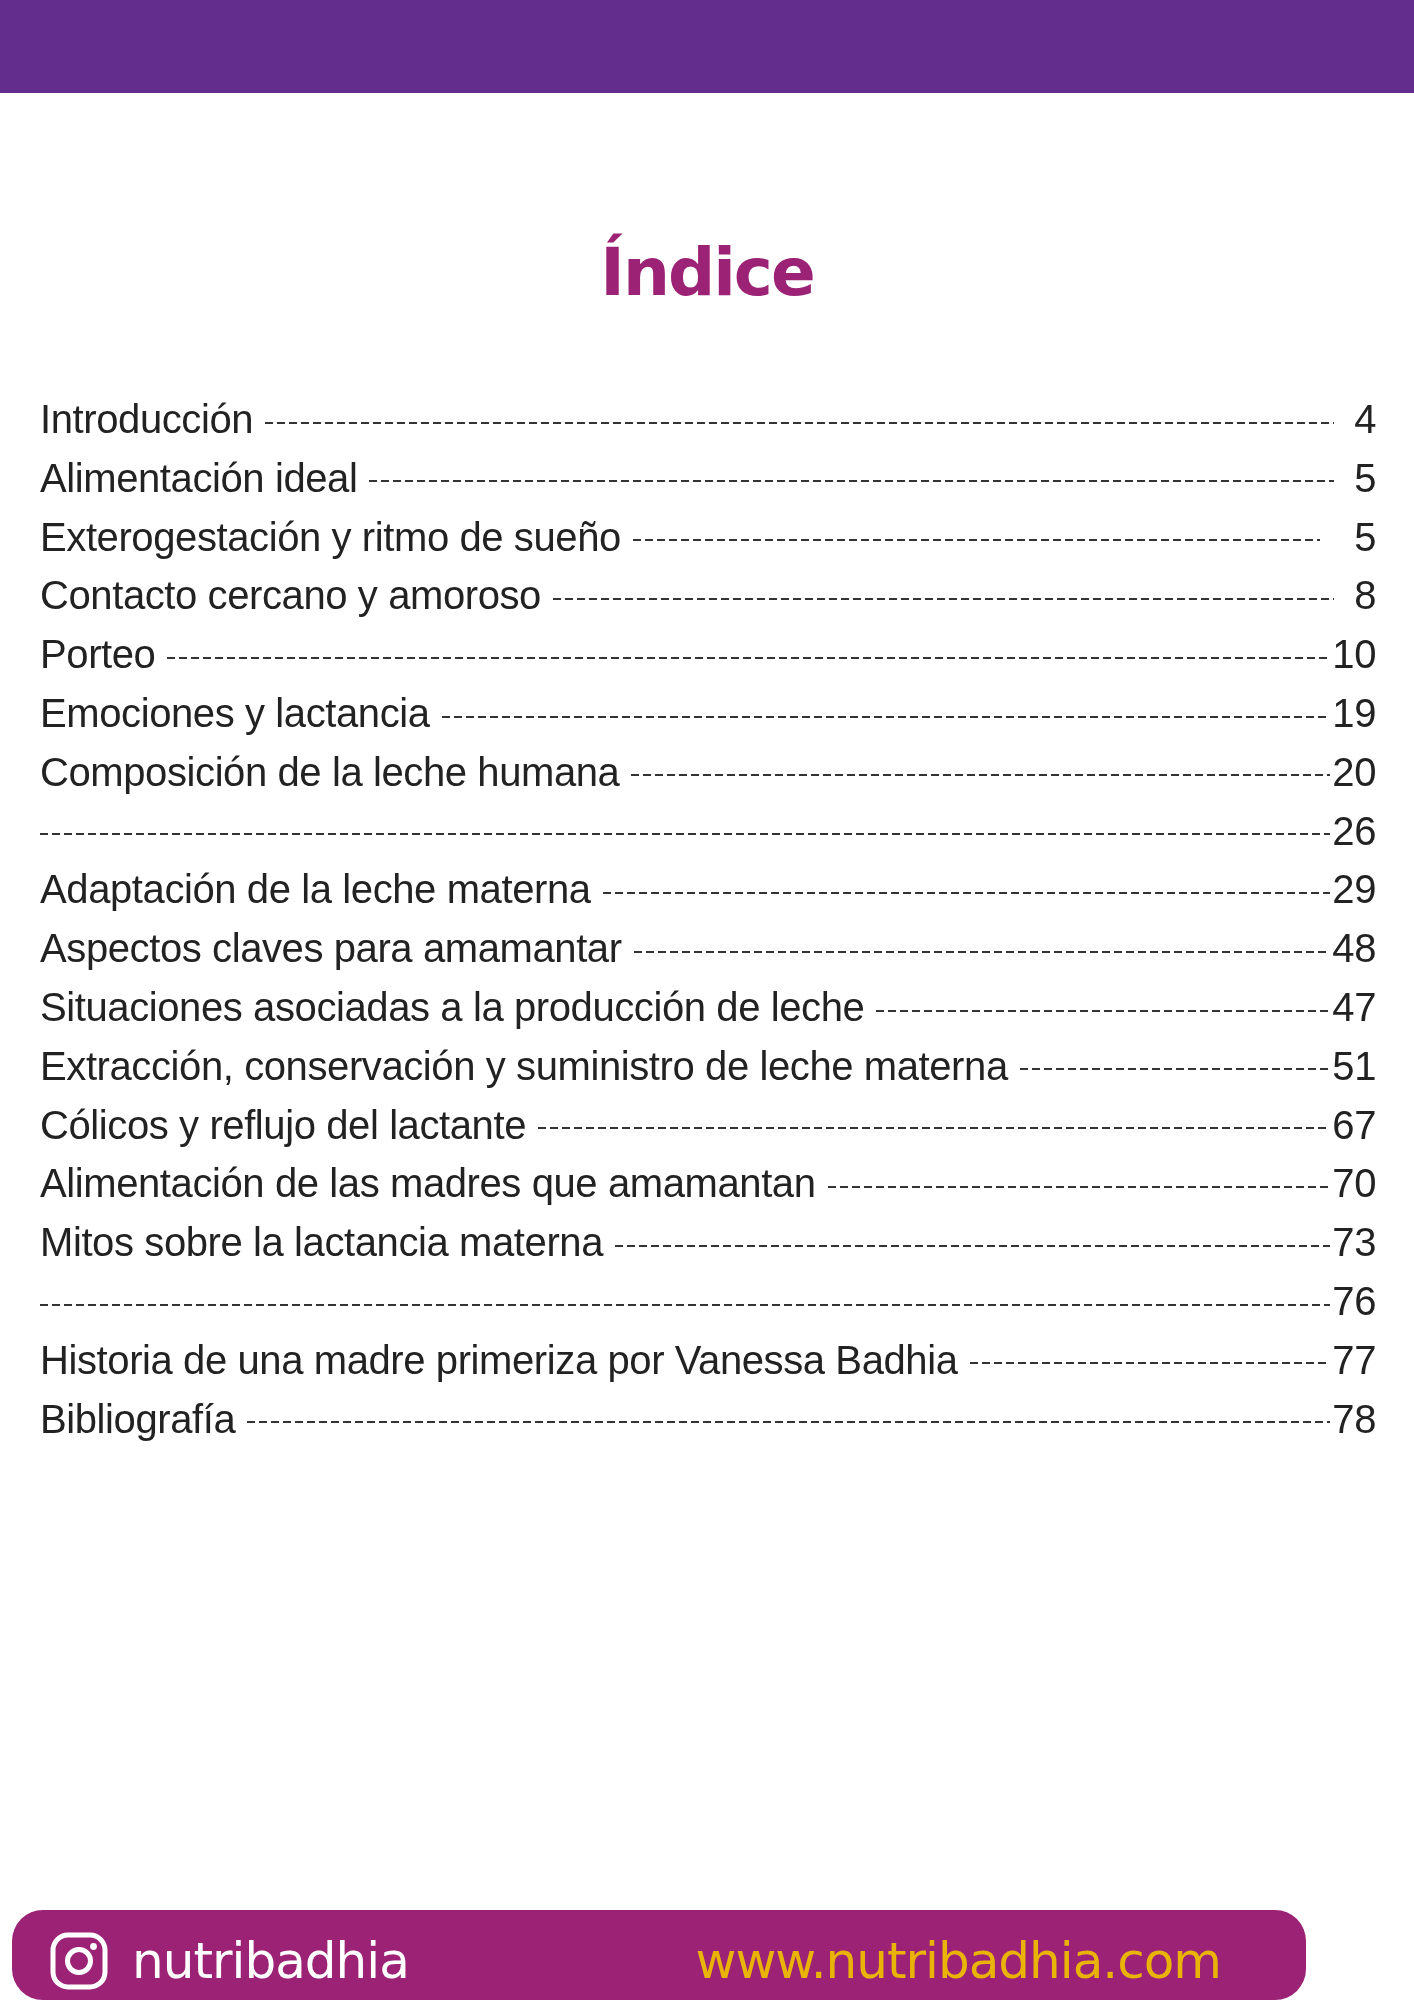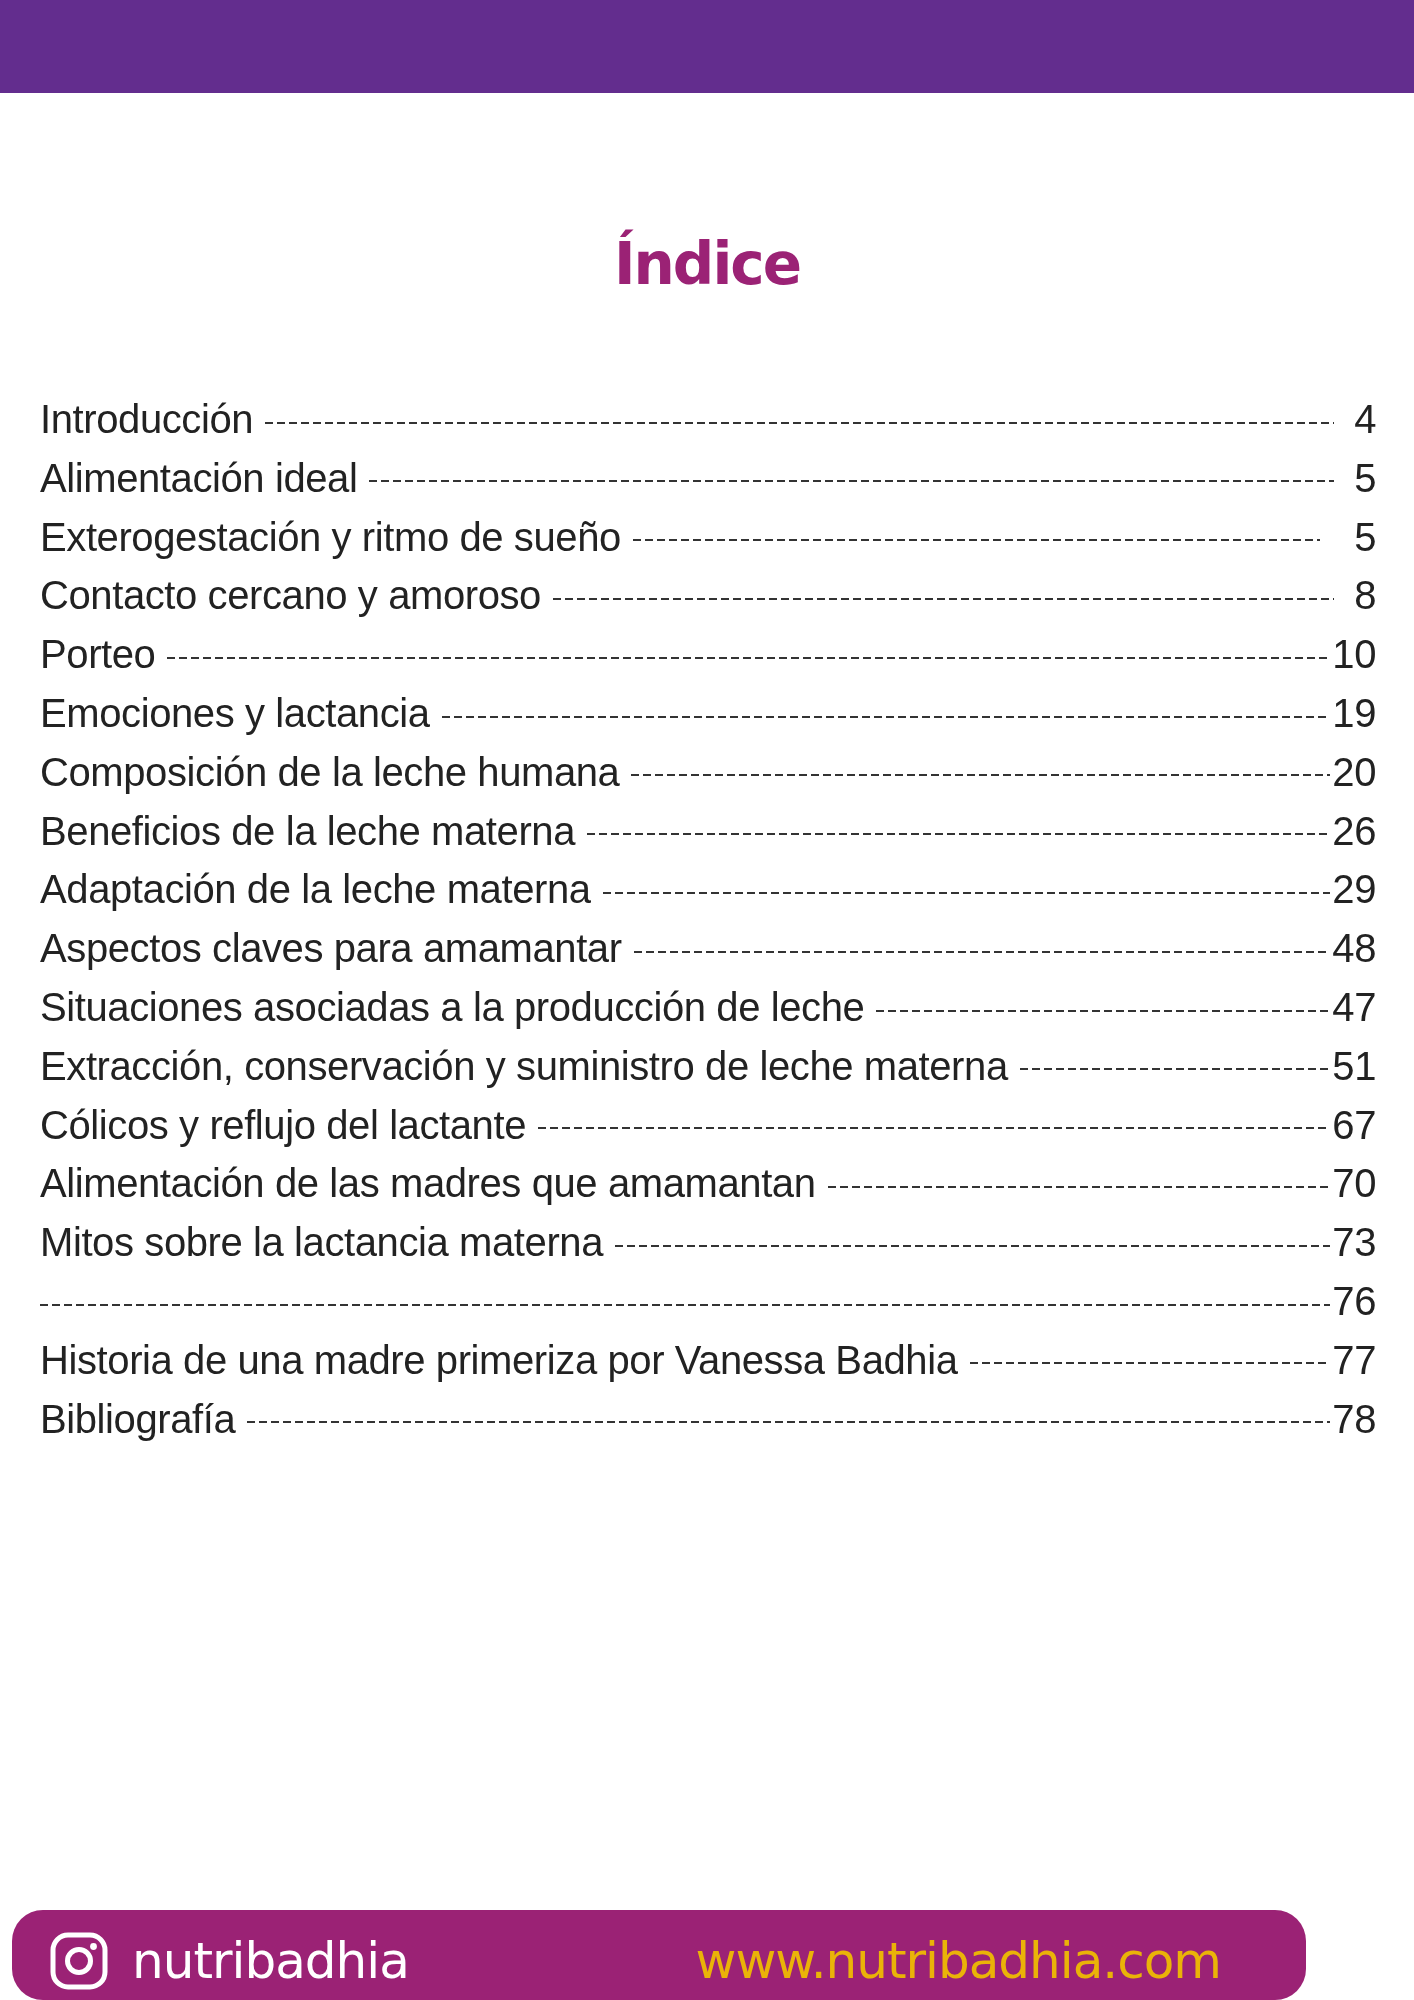--- a/index.html
+++ b/index.html
@@ -22,21 +22,21 @@
       background: #632D8E;
     }
     .page-title {
       position: absolute;
       left: 0;
       top: 196px;
       width: 1414px;
       text-align: center;
       font-family: "DejaVu Sans", sans-serif;
       font-weight: bold;
-      font-size: 58px;
+      font-size: 66px;
       letter-spacing: -2px;
       color: #9B2275;
       line-height: 1;
     }
     .toc {
       position: absolute;
       left: 40px;
       top: 390px;
       width: 1336px;
       margin: 0;
@@ -166,21 +166,20 @@
     <span class="toc-label">Emociones y lactancia</span>
     <span class="toc-leader"></span>
     <span class="toc-page">19</span>
   </li>
   <li class="toc-row">
     <span class="toc-label">Composición de la leche humana</span>
     <span class="toc-leader"></span>
     <span class="toc-page">20</span>
   </li>
   <li class="toc-row">
-    <span class="toc-label">Beneficios de la leche materna</span>
     <span class="toc-leader"></span>
     <span class="toc-page">26</span>
   </li>
   <li class="toc-row">
     <span class="toc-label">Adaptación de la leche materna</span>
     <span class="toc-leader"></span>
     <span class="toc-page">29</span>
   </li>
   <li class="toc-row">
     <span class="toc-label">Aspectos claves para amamantar</span>

